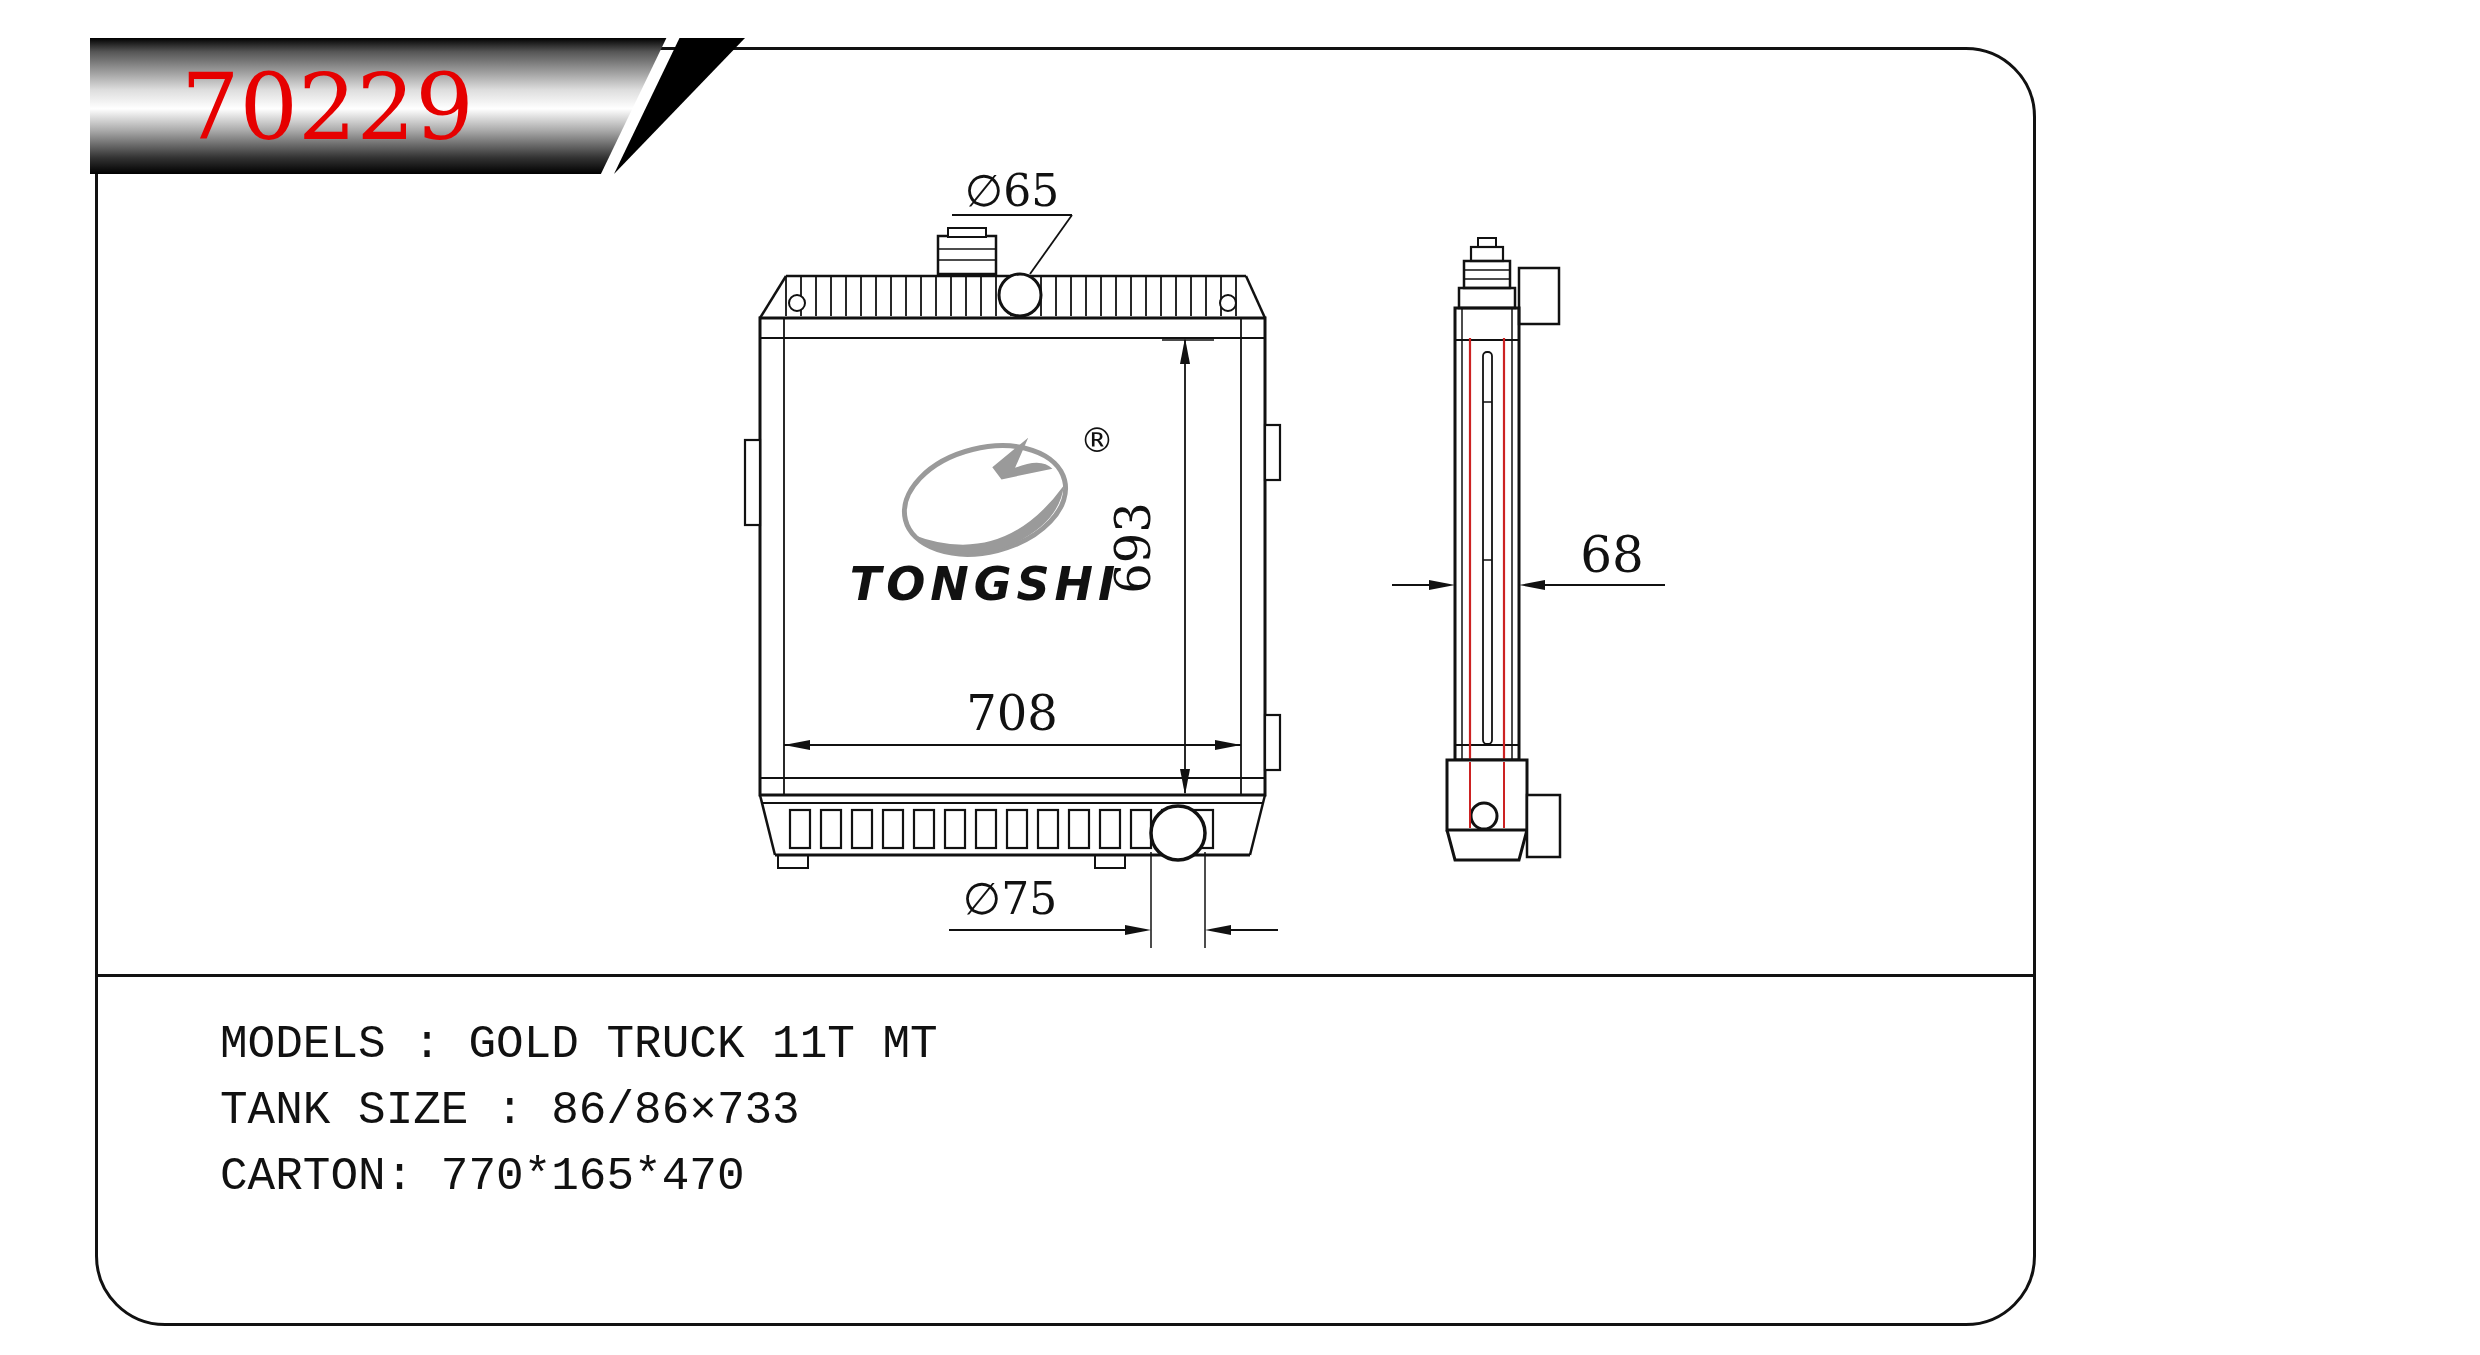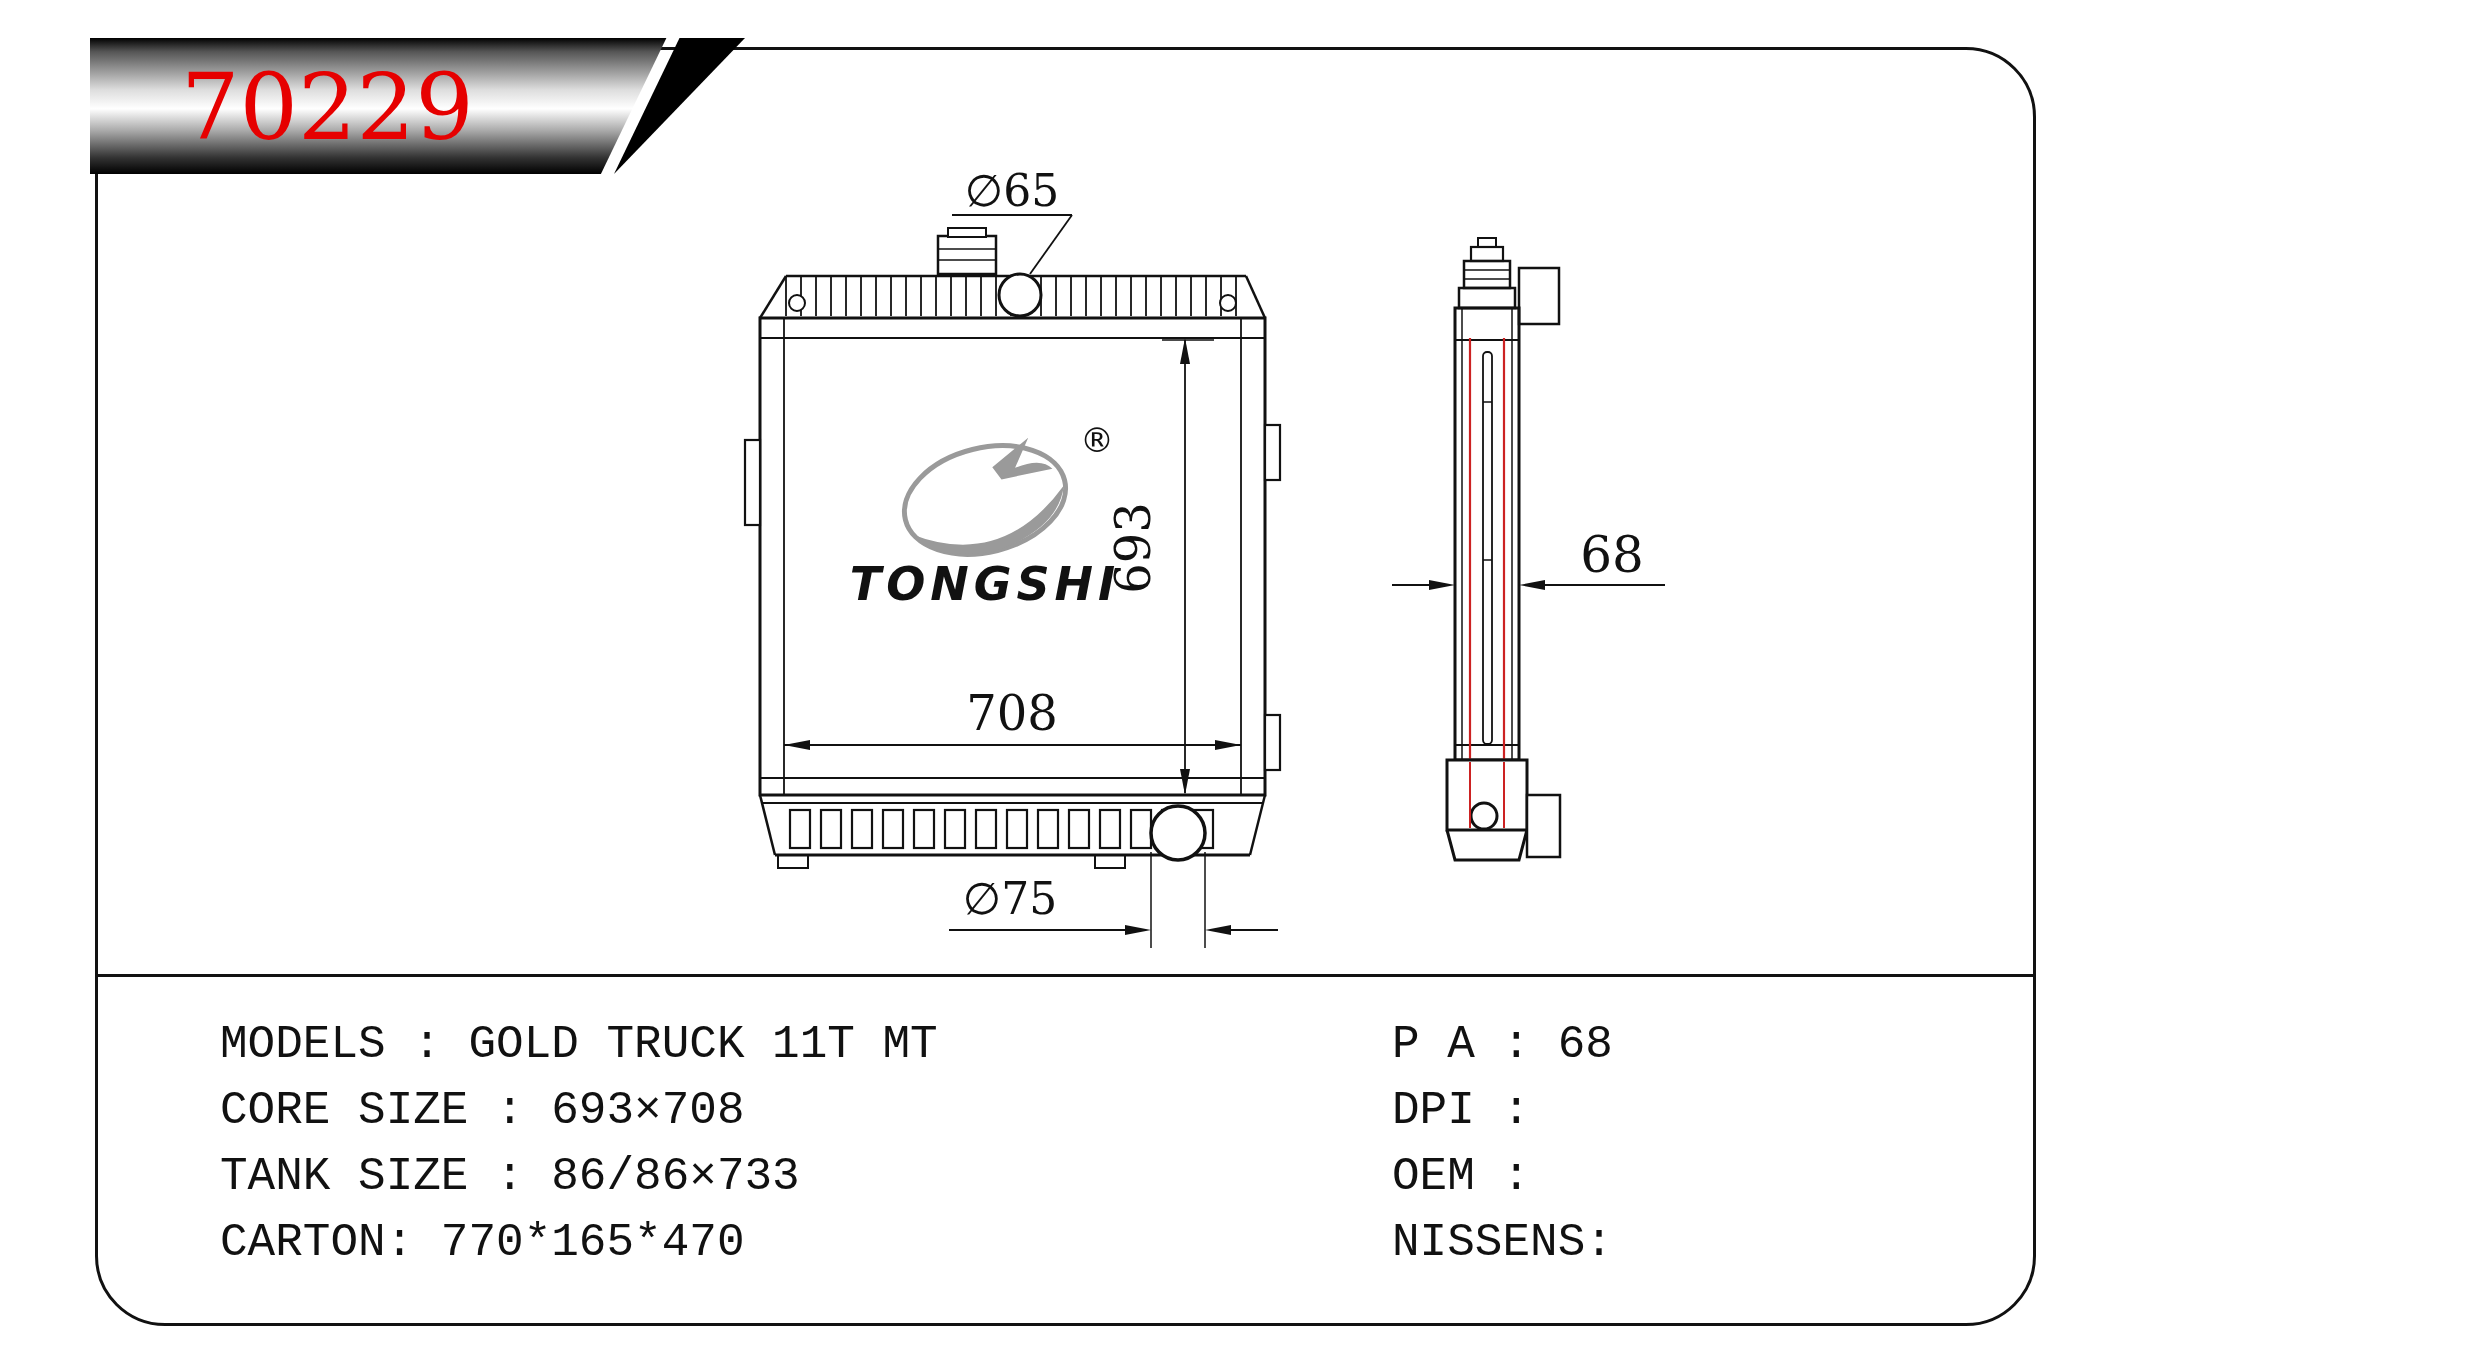--- a/index.html
+++ b/index.html
@@ -206,24 +206,17 @@
   <div class="divider"></div>
 
   <div class="banner">
     <div class="tail"></div>
     <div class="ribbon"></div>
     <div class="part-no">70229</div>
   </div>
 
   <div class="specs specs-left">
     <div class="spec-line">MODELS : GOLD TRUCK 11T MT</div>
-    <div class="spec-line">CORE SIZE : 693×708</div>
     <div class="spec-line">TANK SIZE : 86/86×733</div>
     <div class="spec-line">CARTON: 770*165*470</div>
   </div>
-  <div class="specs specs-right">
-    <div class="spec-line">P A : 68</div>
-    <div class="spec-line">DPI :</div>
-    <div class="spec-line">OEM :</div>
-    <div class="spec-line">NISSENS:</div>
-  </div>
 
 </div>
 
 </body></html>

